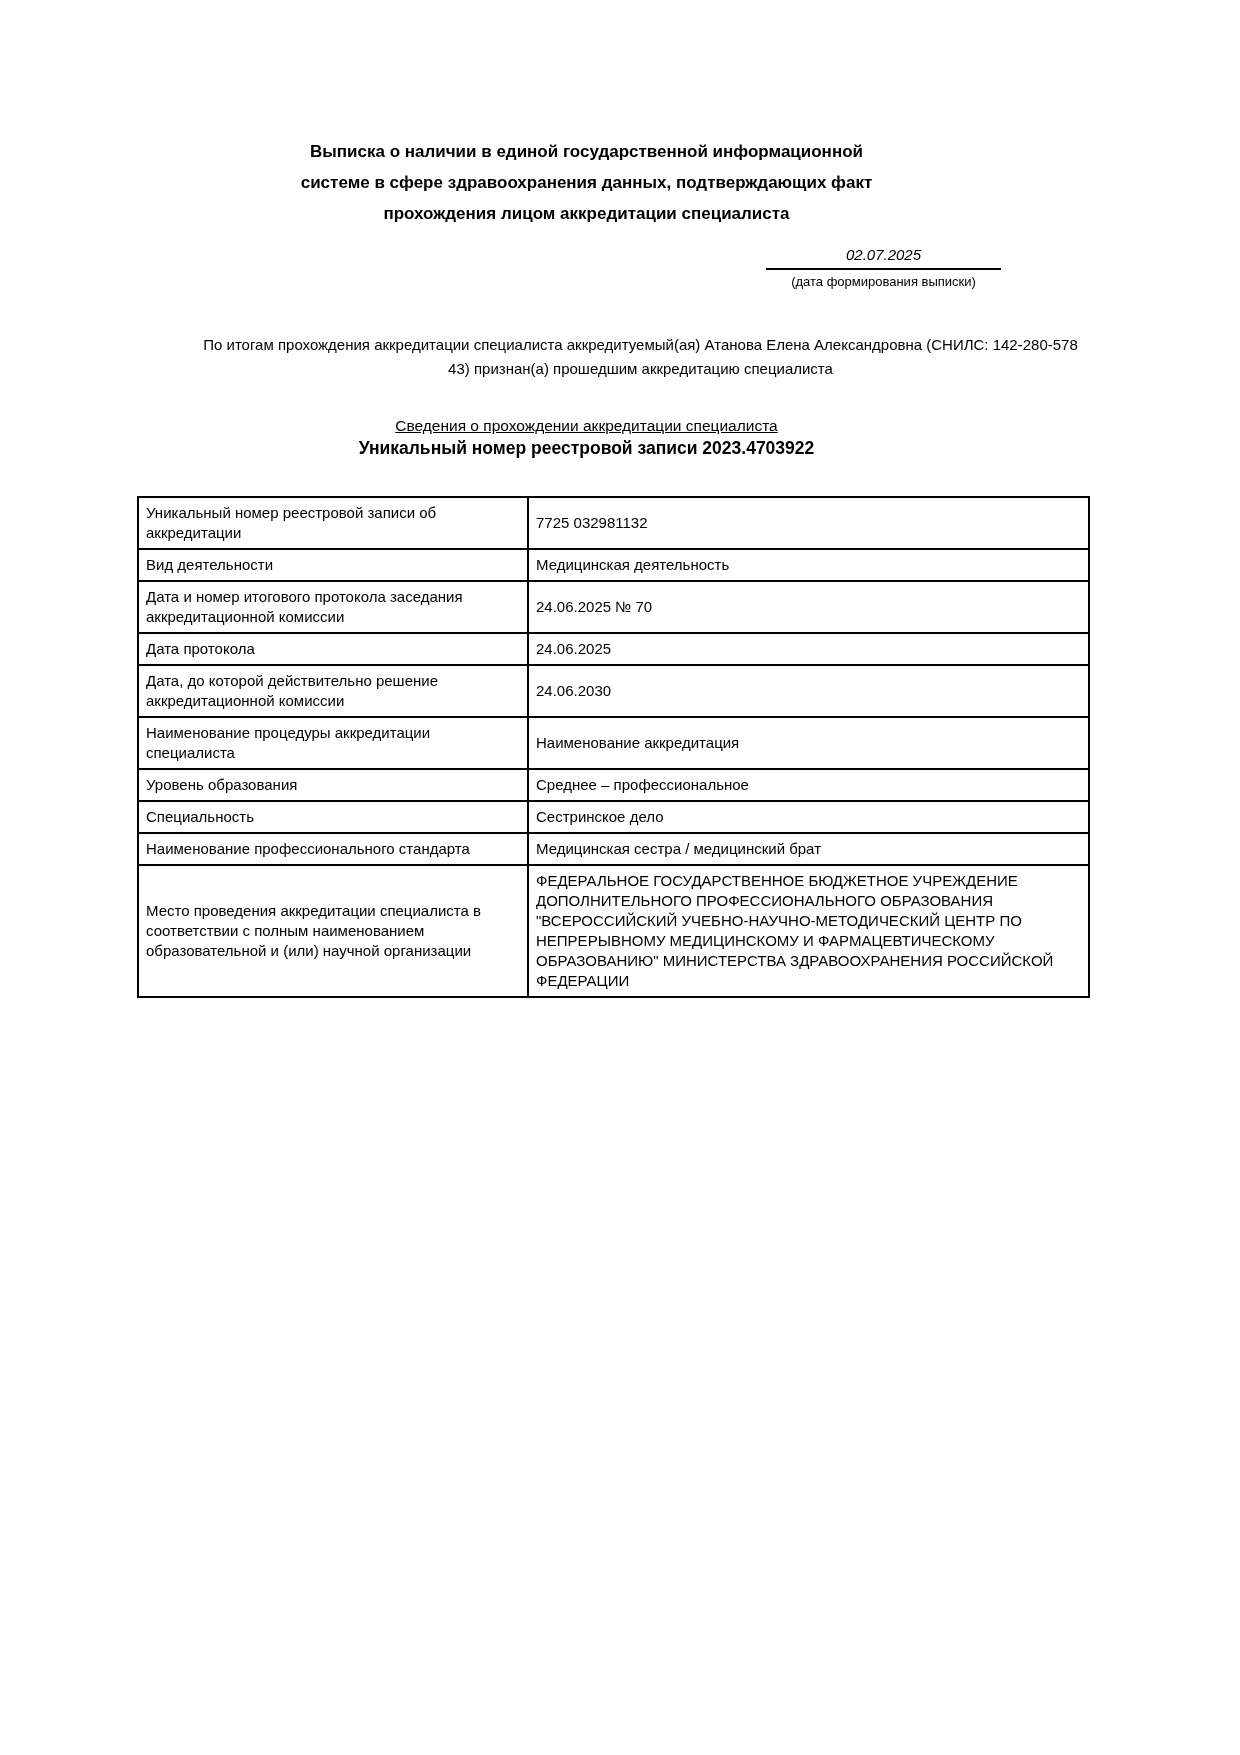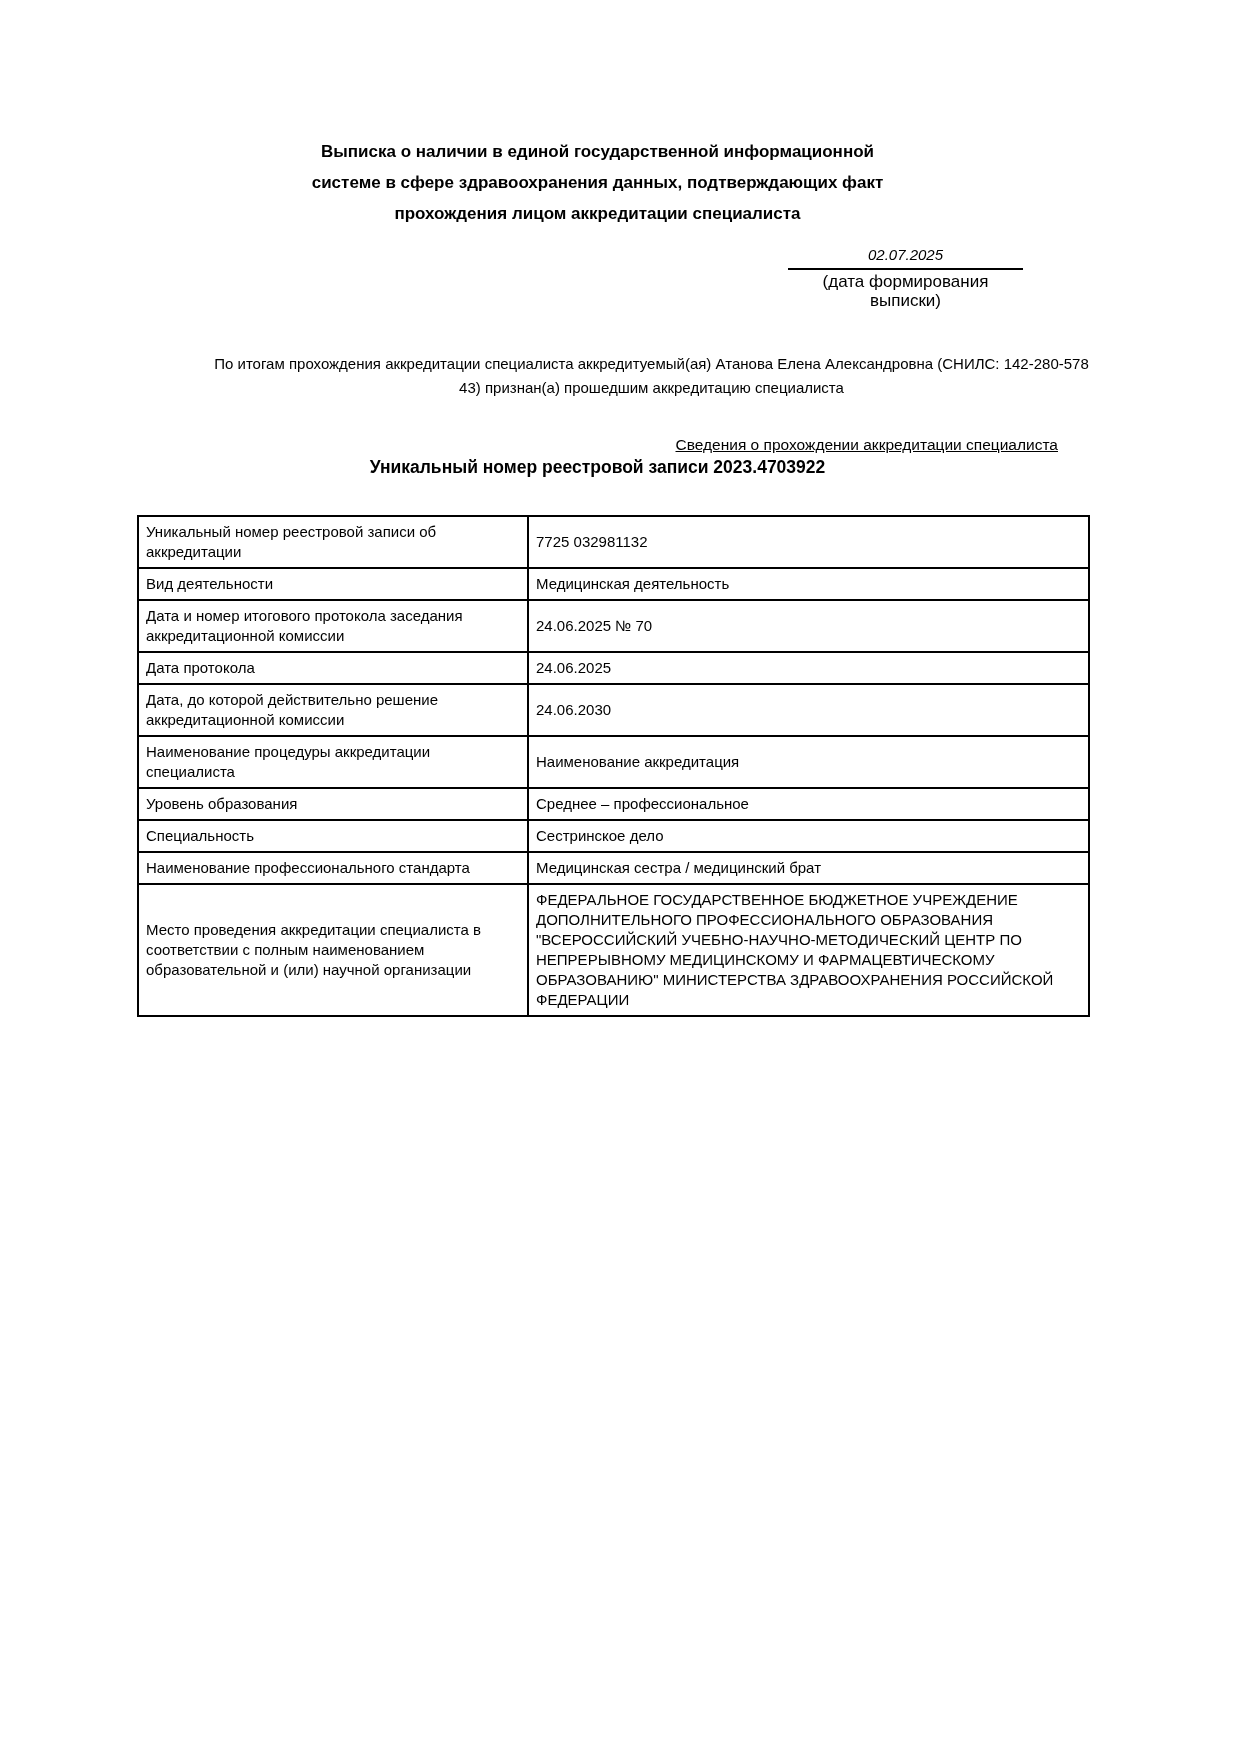--- a/index.html
+++ b/index.html
@@ -11,21 +11,21 @@
     width: 1240px;
     height: 1755px;
     font-family: "Liberation Sans", sans-serif;
     color: #000000;
     -webkit-font-smoothing: antialiased;
   }
   .page {
     box-sizing: border-box;
     width: 1240px;
     height: 1755px;
-    padding: 136px 74px 0 137px;
+    padding: 136px 96px 0 137px;
     background: #ffffff;
     overflow: hidden;
   }
   .doc-title {
     text-align: center;
     font-weight: bold;
     font-size: 17px;
     line-height: 31px;
     padding-right: 108px; 
   }
@@ -37,33 +37,33 @@
   .date-value {
     display: block;
     font-size: 15px;
     line-height: 20px;
     padding-bottom: 3px;
     border-bottom: 2px solid #000000;
     font-style: italic;
   }
   .date-caption {
     display: block;
-    font-size: 17px;
+    font-size: 13px;
     line-height: 19px;
     margin-top: 2px;
   }
   .intro {
     margin-top: 42px;
     text-align: center;
     font-size: 15px;
     line-height: 24px;
   }
   .section-heading {
     margin-top: 34px;
-    text-align: right;
+    text-align: center;
     font-size: 15.5px;
     line-height: 21px;
     text-decoration: underline;
     padding-right: 108px;
   }
   .registry-heading {
     text-align: center;
     font-weight: bold;
     font-size: 17.5px;
     line-height: 24px;

